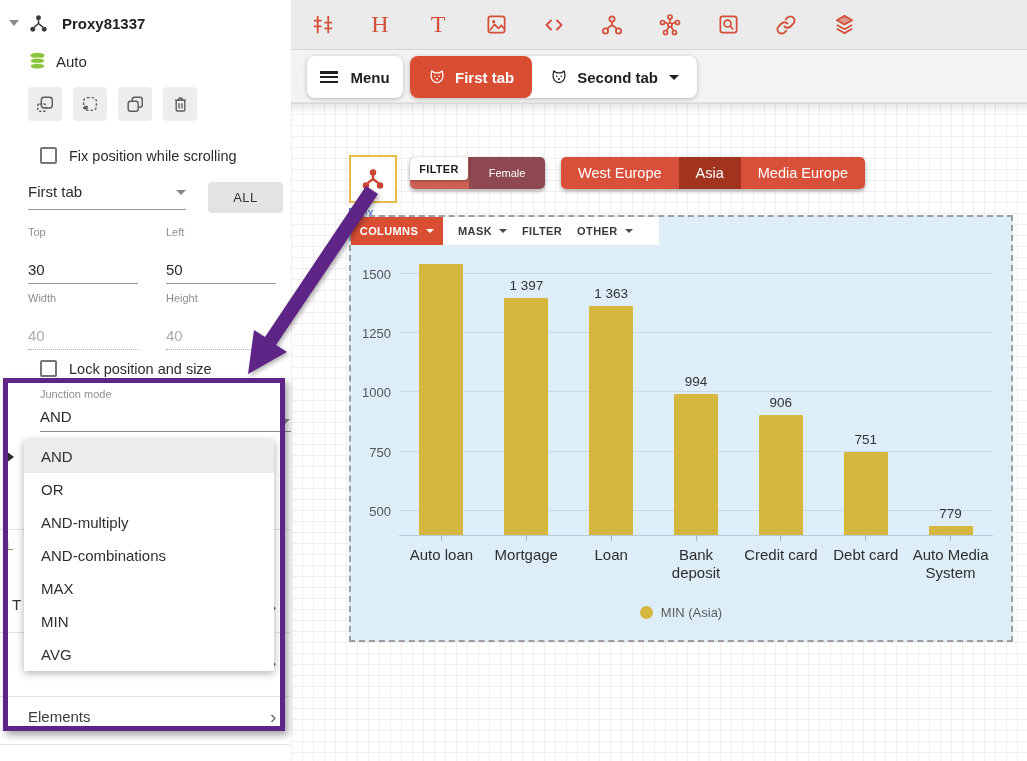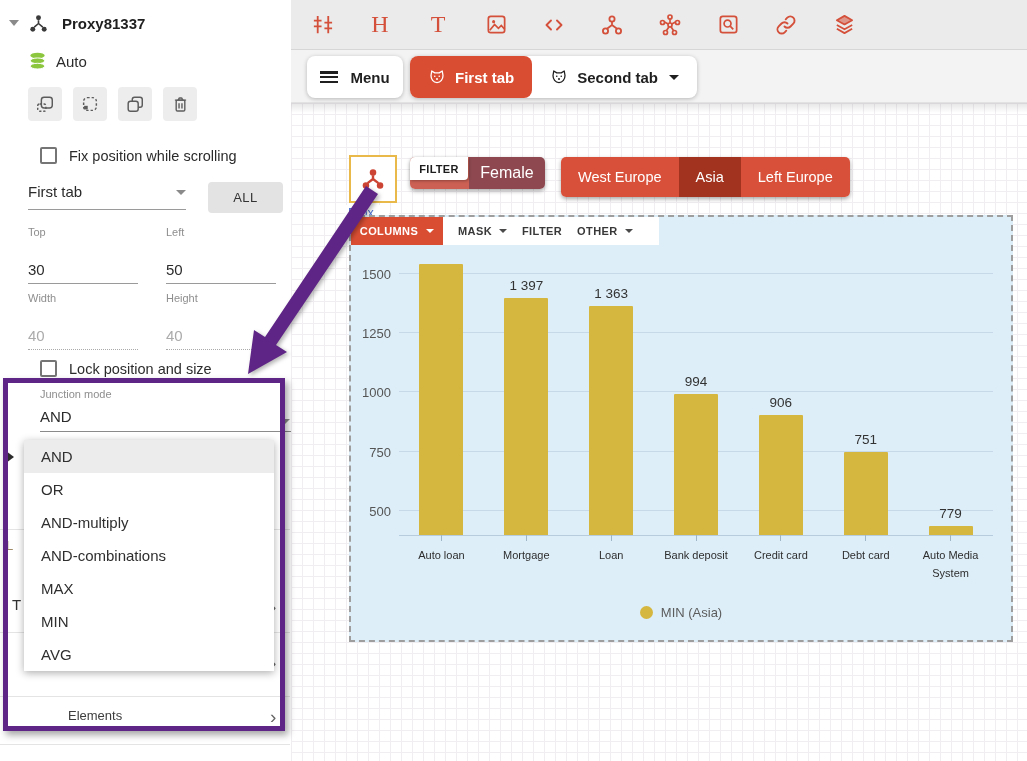--- a/index.html
+++ b/index.html
@@ -36,21 +36,21 @@
   .junction { position:absolute; left:40px; top:388px; width:252px; }
   .junction .jlab { font-size:11px; color:#8e8e8e; }
   .junction .jval { font-size:15px; color:#2b2b2b; margin-top:8px; }
   .junction .caret-down { position:absolute; right:2px; top:31px; }
   .junction .ju { border-bottom:1px solid #8a8a8a; margin-top:6px; }
 
   .ghost-tri { position:absolute; left:6px; top:451px; width:0; height:0; border-top:6px solid transparent; border-bottom:6px solid transparent; border-left:8px solid #2b2b2b; }
   .ghost-l { position:absolute; left:6px; top:538px; font-size:13px; color:#a08a66; }
   .ghost-t { position:absolute; left:12px; top:596px; font-size:15px; color:#333; }
   .chev { position:absolute; font-size:19px; color:#666; }
-  .ghost-elements { position:absolute; left:28px; top:708px; font-size:13px; color:#3d3d3d;margin-left:40px; }
+  .ghost-elements { position:absolute; left:28px; top:708px; font-size:15px; color:#3d3d3d; }
 
   .dropdown { position:absolute; left:24px; top:440px; width:250px; background:#fff; box-shadow:0 2px 8px rgba(0,0,0,.32); z-index:40; }
   .dd-item { height:33px; line-height:33px; padding-left:17px; font-size:15px; color:#2f2f2f; cursor:pointer; }
   .dd-item.sel { background:#ececec; }
 
   .purple-box { position:absolute; left:3px; top:378px; width:282px; height:353px; border:5px solid #5f2586; box-shadow:3px 4px 7px rgba(0,0,0,.35); z-index:55; pointer-events:none; }
   .anno-arrow { position:absolute; left:0; top:0; width:1027px; height:761px; z-index:60; pointer-events:none; }
 
   
   .main { position:absolute; left:291px; top:0; width:736px; height:761px; }
@@ -71,24 +71,24 @@
   .canvas { position:absolute; left:0; top:103px; width:736px; height:658px; background:#fff;
     background-image:linear-gradient(to right, #f1eef1 1px, transparent 1px), linear-gradient(to bottom, #f1eef1 1px, transparent 1px);
     background-size:11px 11px; }
   .canvas::before { content:""; position:absolute; left:0; top:0; width:100%; height:10px; background:linear-gradient(rgba(0,0,0,.10), rgba(0,0,0,0)); }
 
   .proxy-widget { position:absolute; left:58px; top:52px; width:48px; height:48px; background:#fff; border:2px solid #e9b949; display:flex; align-items:center; justify-content:center; cursor:pointer; }
   .proxy-label { position:absolute; left:54px; top:102px; font-size:12.5px; color:#4a6fd4; background:#fff; padding:1px 3px; }
 
   .filter-widget { position:absolute; left:119px; top:54px; width:135px; height:32px; border-radius:5px; box-shadow:0 2px 4px rgba(0,0,0,.35); display:flex; overflow:hidden; cursor:pointer; }
   .filter-widget .seg-a { width:59px; background:#cc6054; }
-  .filter-widget .seg-b { flex:1; background:#8e4950; color:#fff; font-size:16px; display:flex; align-items:center; justify-content:center; }
+  .filter-widget .seg-b { flex:1; background:#8e4950; color:#fff; font-size:11px; display:flex; align-items:center; justify-content:center; }
   .filter-chip { position:absolute; left:119px; top:54px; width:58px; height:23px; background:#fff; border-radius:5px 0 4px 0; box-shadow:1px 1px 3px rgba(0,0,0,.3); font-size:11px; font-weight:bold; color:#1d1d1d; display:flex; align-items:center; justify-content:center; letter-spacing:.3px; cursor:pointer; }
 
-  .region-widget { position:absolute; left:270px; top:54px; height:40px; border-radius:5px; box-shadow:0 2px 4px rgba(0,0,0,.35); display:flex; overflow:hidden; }
+  .region-widget { position:absolute; left:270px; top:54px; height:32px; border-radius:5px; box-shadow:0 2px 4px rgba(0,0,0,.35); display:flex; overflow:hidden; }
   .region-seg { padding:0 17px; display:flex; align-items:center; font-size:14.5px; color:#fff; background:#d9503a; cursor:pointer; }
   .region-seg.dark { background:#a1331f; }
 
   .chart-box { position:absolute; left:58px; top:112px; width:664px; height:427px; background:#ddeef8; border:2px dashed #9e9e9e; cursor:pointer; }
   .chart-toolbar { position:absolute; left:0; top:0; width:308px; height:28px; background:#fff; display:flex; align-items:center; }
   .cols-btn { width:92px; height:28px; background:#d94e33; color:#fff; font-size:11px; font-weight:bold; display:flex; align-items:center; justify-content:center; gap:8px; letter-spacing:.4px; cursor:pointer; }
   .cols-btn .caret-down { border-top-color:#fff; border-left-width:4px; border-right-width:4px; border-top-width:4px; }
   .ct-item { display:flex; align-items:center; gap:7px; font-size:11px; font-weight:bold; color:#383838; margin-left:15px; letter-spacing:.4px; cursor:pointer; }
   .ct-item .caret-down { border-top-color:#4a4a4a; border-left-width:4px; border-right-width:4px; border-top-width:4px; }
 
@@ -96,21 +96,21 @@
   .gridline { position:absolute; left:0; right:0; height:1px; background:#c6d9e8; }
   .baseline { position:absolute; left:0; right:0; bottom:-1px; height:1px; background:#b7cddd; }
   .ytick { position:absolute; left:-44px; width:36px; text-align:right; font-size:13px; color:#555; }
   .bars { position:absolute; left:0; right:0; bottom:0; top:0; display:flex; align-items:flex-end; }
   .bcol { flex:1; height:100%; display:flex; flex-direction:column; align-items:center; justify-content:flex-end; position:relative; }
   .bval { font-size:13.5px; color:#333; margin-bottom:4px; height:16px; }
   .bar { width:44px; background:#d5b63f; border-radius:1px 1px 0 0; }
   .cat-row { position:absolute; left:48px; right:18px; top:318px; display:flex; }
   .ccol { flex:1; display:flex; flex-direction:column; align-items:center; }
   .ctick { width:1px; height:6px; background:#9fb6c6; }
-  .clab { margin-top:5px; font-size:11px; color:#2e2e2e; text-align:center; line-height:18px; max-width:86px; }
+  .clab { margin-top:5px; font-size:15px; color:#2e2e2e; text-align:center; line-height:18px; max-width:86px; }
   .legend { position:absolute; left:0; width:100%; top:388px; display:flex; align-items:center; justify-content:center; gap:8px; }
   .legend .dot { width:13px; height:13px; border-radius:50%; background:#d5b63f; }
   .legend .ltxt { font-size:13px; color:#5c5c5c; }
 </style>
 </head>
 <body>
 
 <div class="app">
 
   <div class="sidebar">
@@ -347,21 +347,21 @@
 
       <div class="filter-widget">
         <div class="seg-a"></div>
         <div class="seg-b">Female</div>
       </div>
       <div class="filter-chip">FILTER</div>
 
       <div class="region-widget">
         <div class="region-seg">West Europe</div>
         <div class="region-seg dark">Asia</div>
-        <div class="region-seg">Left Europe</div>
+        <div class="region-seg">Media Europe</div>
       </div>
 
       <div class="chart-box">
         <div class="chart-toolbar">
           <div class="cols-btn">
             <span>COLUMNS</span>
               <span class="caret-down"></span>
           </div>
           <div class="ct-item">
             <span>MASK</span>

